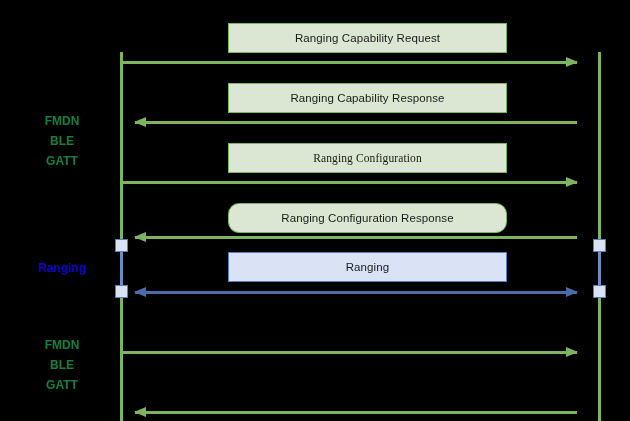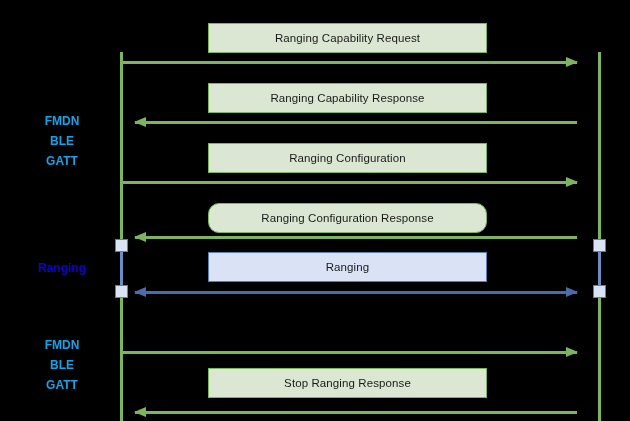--- a/index.html
+++ b/index.html
@@ -36,21 +36,21 @@
     width: 13px;
     height: 13px;
     background: #dae3f5;
     border: 1px solid #5b7fbd;
     box-sizing: border-box;
   }
 
   
   .msg-box {
     position: absolute;
-    left: 208px;
+    left: 228px;
     width: 279px;
     height: 30px;
     box-sizing: border-box;
     display: flex;
     align-items: center;
     justify-content: center;
     font-size: 11.5px;
     color: #1a1a1a;
     letter-spacing: .1px;
     white-space: nowrap;
@@ -99,21 +99,21 @@
 
   
   .side-label {
     position: absolute;
     text-align: center;
     font-size: 12px;
     font-weight: bold;
     line-height: 20px;
     white-space: nowrap;
   }
-  .side-label.green { color: #0ea5e9; }
+  .side-label.green { color: #15803d; }
   .side-label.blue  { color: #1100cc; }
   .side-label .line { display: block; }
 </style>
 </head>
 <body>
 
 <div id="diagram">
 
   <div class="lifeline left" style="top:52px;  height:369px;"></div>
   <div class="lifeline right" style="top:52px;  height:369px;"></div>
@@ -131,21 +131,21 @@
     <div class="shaft"></div>
     <div class="head"></div>
   </div>
 
   <div class="msg-box green" style="top:83px;">Ranging Capability Response</div>
   <div class="arrow green to-left" style="left:135px; top:121px; width:442px;">
     <div class="shaft"></div>
     <div class="head"></div>
   </div>
 
-  <div class="msg-box green" style="top:143px;">Ranging Configuration</div>
+  <div class="msg-box green" style="top:143px;font-family:Liberation Serif, serif;">Ranging Configuration</div>
   <div class="arrow green to-right" style="left:122px; top:181px; width:455px;">
     <div class="shaft"></div>
     <div class="head"></div>
   </div>
 
   <div class="msg-box green" style="top:203px;border-radius:11px;">Ranging Configuration Response</div>
   <div class="arrow green to-left" style="left:135px; top:236px; width:442px;">
     <div class="shaft"></div>
     <div class="head"></div>
   </div>
@@ -158,21 +158,20 @@
   <div class="arrow blue to-right" style="left:135px; top:291px; width:442px;">
     <div class="shaft"></div>
     <div class="head"></div>
   </div>
 
   <div class="arrow green to-right" style="left:122px; top:351px; width:455px;">
     <div class="shaft"></div>
     <div class="head"></div>
   </div>
 
-  <div class="msg-box green" style="top:368px;">Stop Ranging Response</div>
   <div class="arrow green to-left" style="left:135px; top:411px; width:442px;">
     <div class="shaft"></div>
     <div class="head"></div>
   </div>
 
   <div class="side-label green" style="left:20px; top:111px; width:84px;">
     <span class="line">FMDN</span>
     <span class="line">BLE</span>
     <span class="line">GATT</span>
   </div>

